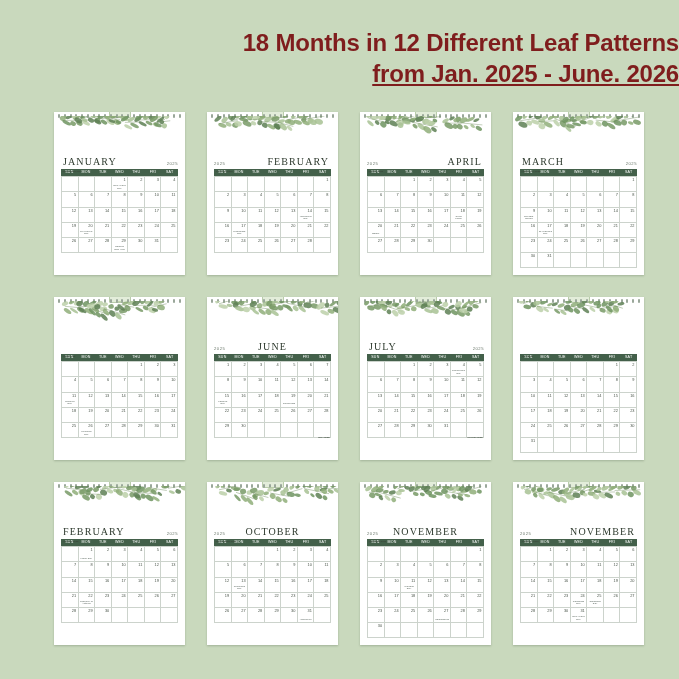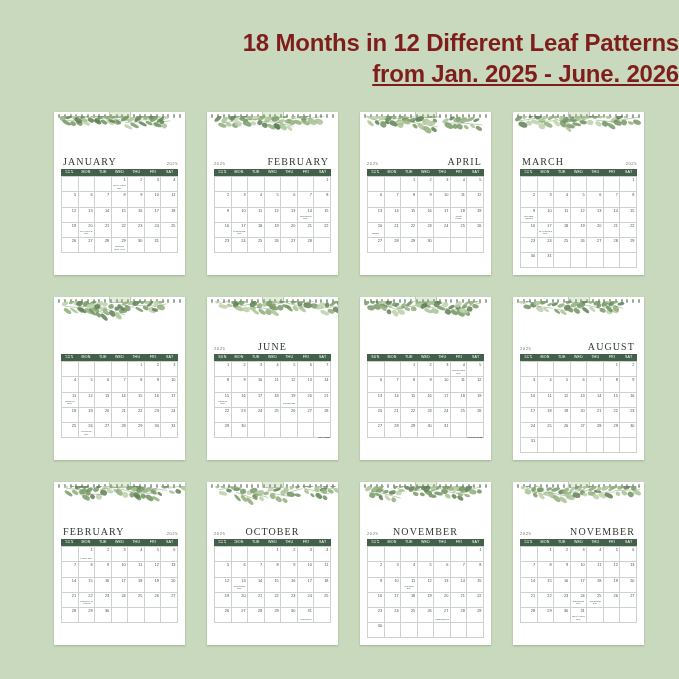--- a/index.html
+++ b/index.html
@@ -1762,20 +1762,24 @@
               <ellipse cx="3.2" cy="3.1" rx="4.7" ry="2.4" fill="#bcd0a9" opacity="0.85" transform="rotate(28 3.2 3.1)"></ellipse>
               <ellipse cx="6.4" cy="-2.1" rx="4.8" ry="1.4" fill="#8fae79" opacity="0.85" transform="rotate(-28 6.4 -2.1)"></ellipse>
               <ellipse cx="9.6" cy="3.1" rx="2.9" ry="2.5" fill="#5e8055" opacity="0.85" transform="rotate(28 9.6 3.1)"></ellipse>
               <ellipse cx="12.8" cy="-3.2" rx="2.9" ry="2.7" fill="#8fae79" opacity="0.85" transform="rotate(-28 12.8 -3.2)"></ellipse>
               <ellipse cx="16.0" cy="2.1" rx="3.2" ry="1.9" fill="#789a66" opacity="0.85" transform="rotate(28 16.0 2.1)"></ellipse>
               <ellipse cx="19.2" cy="-4.5" rx="3.8" ry="2.6" fill="#8fae79" opacity="0.85" transform="rotate(-28 19.2 -4.5)"></ellipse>
               <path d="M0 0 L22.4 0" stroke="#6d8a5c" stroke-width="0.4" fill="none"></path>
             </g>
           </svg>
         </div>
+        <div class="title-row">
+          <span class="month-name month-left">JULY</span>
+          <span class="year year-right">2025</span>
+        </div>
         <div class="sheet">
           <div class="dow">
             <span>SUN</span>
             <span>MON</span>
             <span>TUE</span>
             <span>WED</span>
             <span>THU</span>
             <span>FRI</span>
             <span>SAT</span>
           </div>
@@ -1986,24 +1990,20 @@
             </g>
             <g transform="translate(94.6,2.5) rotate(17.5)">
               <ellipse cx="0.0" cy="-3.0" rx="4.0" ry="1.9" fill="#bcd0a9" opacity="0.85" transform="rotate(-28 0.0 -3.0)"></ellipse>
               <ellipse cx="3.2" cy="4.7" rx="4.6" ry="1.9" fill="#6f9460" opacity="0.85" transform="rotate(28 3.2 4.7)"></ellipse>
               <ellipse cx="6.4" cy="-4.9" rx="3.4" ry="2.8" fill="#8fae79" opacity="0.85" transform="rotate(-28 6.4 -4.9)"></ellipse>
               <ellipse cx="9.6" cy="2.5" rx="3.4" ry="2.5" fill="#8fae79" opacity="0.85" transform="rotate(28 9.6 2.5)"></ellipse>
               <ellipse cx="12.8" cy="-3.7" rx="3.5" ry="1.6" fill="#5e8055" opacity="0.85" transform="rotate(-28 12.8 -3.7)"></ellipse>
               <path d="M0 0 L16.0 0" stroke="#6d8a5c" stroke-width="0.4" fill="none"></path>
             </g>
           </svg>
-        </div>
-        <div class="title-row">
-          <span class="month-name month-right">AUGUST</span>
-          <span class="year year-left">2025</span>
         </div>
         <div class="sheet">
           <div class="dow">
             <span>SUN</span>
             <span>MON</span>
             <span>TUE</span>
             <span>WED</span>
             <span>THU</span>
             <span>FRI</span>
             <span>SAT</span>

